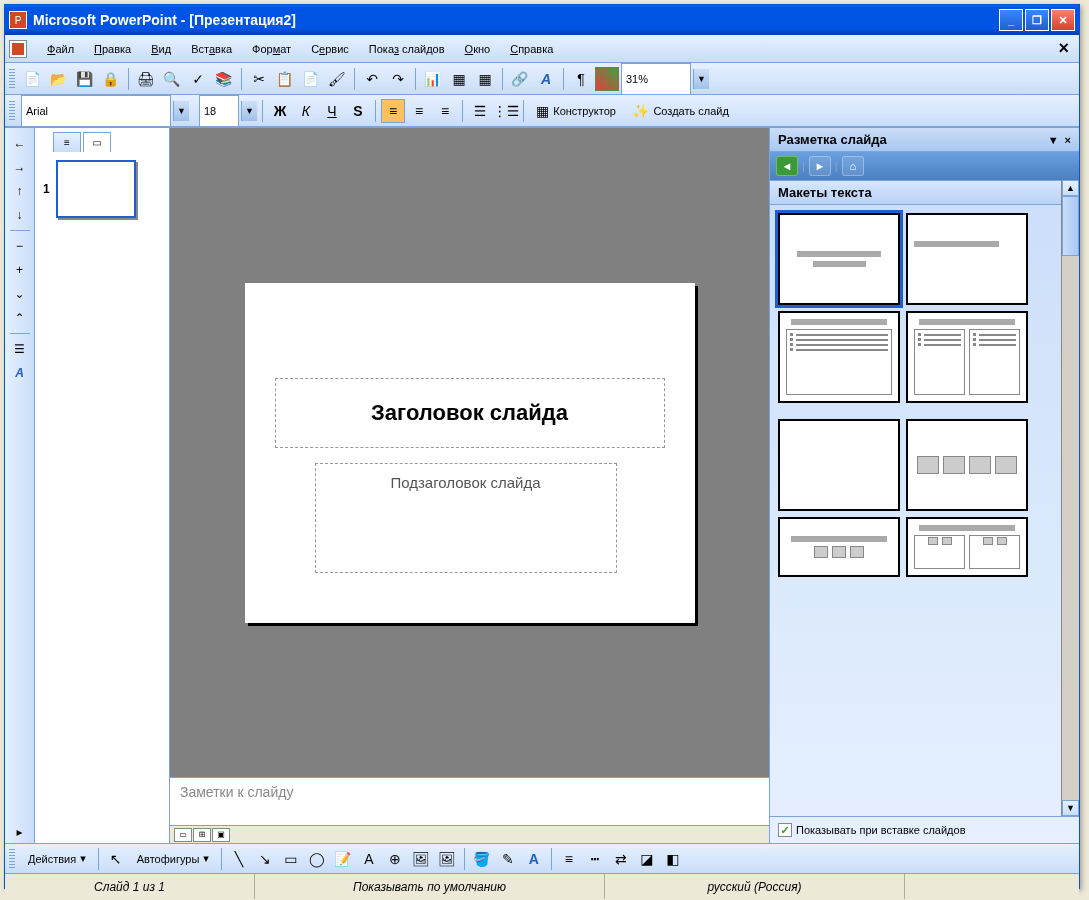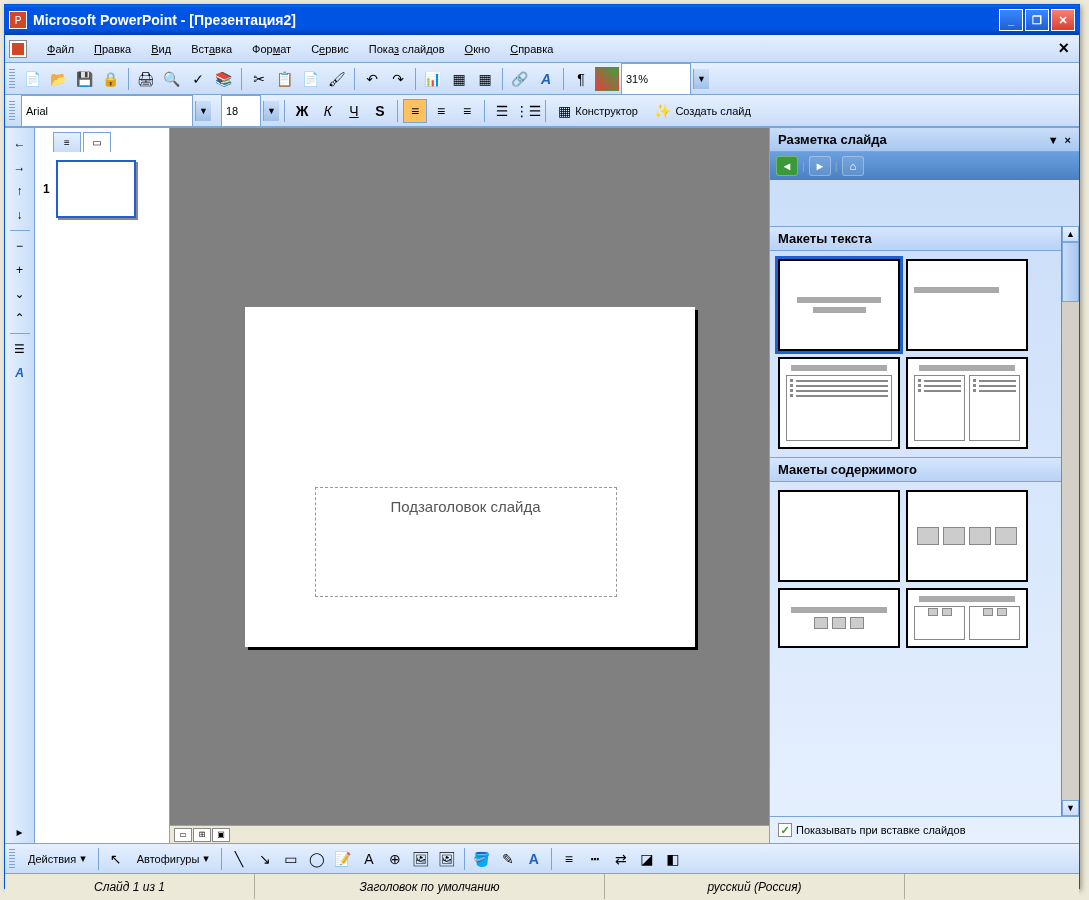--- a/index.html
+++ b/index.html
@@ -64,21 +64,21 @@
 .view-btn { width: 18px; height: 14px; border: 1px solid #888; background: #fff; font-size:8px; display:flex;align-items:center;justify-content:center; cursor:pointer; }
 
 
 .task-pane { width: 310px; background: linear-gradient(to bottom, #c9ddf8, #e6f0ff); border-left: 1px solid #7ba4d9; display: flex; flex-direction: column; }
 .task-header { height: 24px; background: linear-gradient(to bottom, #c9ddf8, #a9c8f0); border-bottom: 1px solid #7ba4d9; display: flex; align-items: center; padding: 0 8px; font-weight: bold; font-size:13px; }
 .task-header-btns { margin-left: auto; display: flex; gap: 6px; font-size:11px; }
 .task-nav { height: 28px; background: linear-gradient(to bottom, #6aa0e0, #4a80c0); display: flex; align-items: center; padding: 0 6px; gap: 4px; }
 .nav-btn { width: 22px; height: 20px; border-radius: 3px; display: flex; align-items: center; justify-content: center; color: #fff; cursor:pointer; background: rgba(255,255,255,0.1); border: 1px solid rgba(255,255,255,0.3); }
 .nav-btn.back { background: #3a9a3a; }
 .task-label { padding: 8px; font-weight: bold; font-size:13px; }
-.task-scroll { flex: 1; display: flex; margin-top: 46px; }
+.task-scroll { flex: 1; display: flex; }
 .layout-list { flex: 1; overflow-y: auto; }
 .layout-section-header { background: linear-gradient(to bottom, #d6e6ff, #b9d2f5); border: 1px solid #7ba4d9; border-left:none; border-right:none; padding: 4px 8px; font-weight: bold; font-size:13px; }
 .layout-grid { display: flex; flex-wrap: wrap; gap: 6px; padding: 8px; }
 .layout-item { width: 122px; height: 92px; background: #fff; border: 2px solid #000; padding: 6px; cursor: pointer; display:flex; flex-direction:column; gap:4px; align-items:center; justify-content:center; }
 .layout-item.selected { outline: 3px solid #1f5fd0; }
 .li-bar { height: 6px; background: #aaa; width: 80%; }
 .li-bar.short { width: 50%; }
 .li-list { width:100%; display:flex;flex-direction:column;gap:2px;padding:3px;}
 .li-list-row{ display:flex;gap:3px;align-items:center;}
 .li-dot{width:3px;height:3px;background:#888;}
@@ -163,21 +163,21 @@
     <div class="tbtn">¶</div>
     <div class="tbtn" style="background:linear-gradient(45deg,#e04040,#40a040);"></div>
     <div class="combo" style="width:70px;">
         <span>31%</span>
       </div>
     <div class="combo-arrow">▼</div>
   </div>
 
   <div class="toolbar">
     <div class="toolbar-dots"></div>
-    <div class="combo" style="width:172px;">
+    <div class="combo" style="width:150px;">
         <span>Arial</span>
       </div>
     <div class="combo-arrow">▼</div>
     <div style="width:6px;"></div>
     <div class="combo" style="width:40px;">
         <span>18</span>
       </div>
     <div class="combo-arrow">▼</div>
     <div class="sep"></div>
     <div class="tbtn" style="font-weight:bold;">Ж</div>
@@ -230,23 +230,25 @@
         <div class="slide-thumb-row">
           <div class="slide-num">1</div>
           <div class="slide-thumb"></div>
         </div>
       </div>
     </div>
 
     <div class="editor-col">
       <div class="editor-area">
         <div class="slide-canvas">
+          <div class="placeholder ph-title">Заголовок слайда</div>
           <div class="placeholder ph-sub">Подзаголовок слайда</div>
         </div>
       </div>
+      <div class="notes-area">Заметки к слайду</div>
       <div class="view-buttons">
         <div class="view-btn">▭</div>
         <div class="view-btn">⊞</div>
         <div class="view-btn">▣</div>
       </div>
     </div>
 
     <div class="task-pane">
       <div class="task-header">
         <span>Разметка слайда</span>
@@ -321,21 +323,20 @@
                       <div class="li-line"></div>
                     </div>
                     <div class="li-list-row">
                       <div class="li-dot"></div>
                       <div class="li-line"></div>
                     </div>
                   </div>
               </div>
             </div>
           </div>
-          <div class="layout-section-header">Макеты содержимого</div>
           <div class="layout-grid">
             <div class="layout-item"></div>
             <div class="layout-item">
               <div class="li-icons">
                   <div class="li-icon"></div>
                   <div class="li-icon"></div>
                   <div class="li-icon"></div>
                   <div class="li-icon"></div>
                 </div>
             </div>
@@ -404,17 +405,17 @@
     <div class="sep"></div>
     <div class="tbtn">≡</div>
     <div class="tbtn">┅</div>
     <div class="tbtn">⇄</div>
     <div class="tbtn">◪</div>
     <div class="tbtn">◧</div>
   </div>
 
   <div class="status-bar">
     <div class="status-section">Слайд 1 из 1</div>
-    <div class="status-section">Заголовок по умолчанию</div>
+    <div class="status-section">Показывать по умолчанию</div>
     <div class="status-section">русский (Россия)</div>
   </div>
 
 </div>
 
 </body></html>

